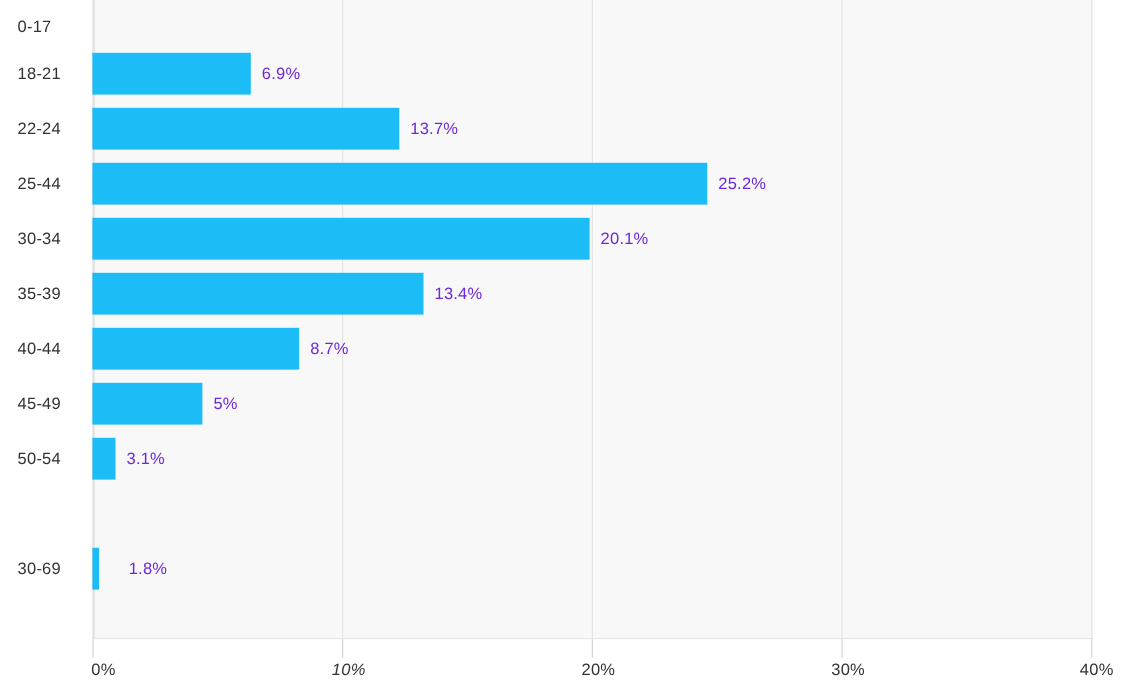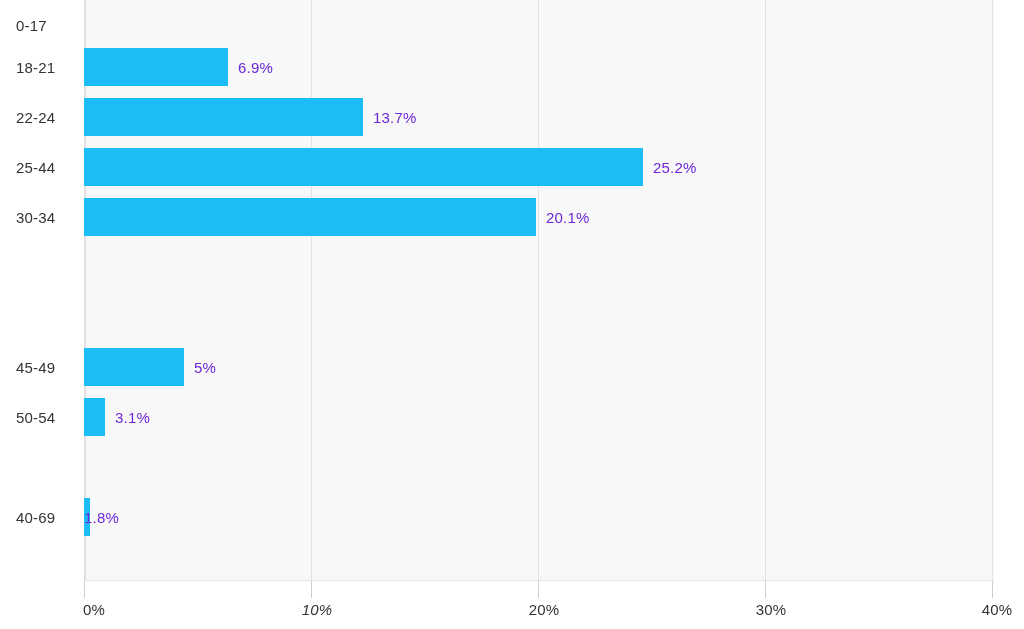--- a/index.html
+++ b/index.html
@@ -150,39 +150,49 @@
     <div class="bar" style="width:559px;"></div>
     <span class="bar-value" style="left:653px;">25.2%</span>
   </div>
 
   <div class="row" style="top:192px;">
     <span class="cat-label">30-34</span>
     <div class="bar" style="width:452px;"></div>
     <span class="bar-value" style="left:546px;">20.1%</span>
   </div>
 
-
+  <div class="row" style="top:242px;">
+    <span class="cat-label">35-39</span>
+    <div class="bar" style="width:301px;"></div>
+    <span class="bar-value" style="left:395px;">13.4%</span>
+  </div>
+
+  <div class="row" style="top:292px;">
+    <span class="cat-label">40-44</span>
+    <div class="bar" style="width:188px;"></div>
+    <span class="bar-value" style="left:282px;">8.7%</span>
+  </div>
 
   <div class="row" style="top:342px;">
     <span class="cat-label">45-49</span>
     <div class="bar" style="width:100px;"></div>
     <span class="bar-value" style="left:194px;">5%</span>
   </div>
 
   <div class="row" style="top:392px;">
     <span class="cat-label">50-54</span>
     <div class="bar" style="width:21px;"></div>
     <span class="bar-value" style="left:115px;">3.1%</span>
   </div>
 
 
   <div class="row" style="top:492px;">
-    <span class="cat-label">40-69</span>
+    <span class="cat-label">30-69</span>
     <div class="bar" style="width:6px;"></div>
-    <span class="bar-value" style="left:84px;">1.8%</span>
+    <span class="bar-value" style="left:117px;">1.8%</span>
   </div>
 
 
   <span class="xtick-label" style="left:94px;">0%</span>
   <span class="xtick-label" style="left:317px;font-style:italic;">10%</span>
   <span class="xtick-label" style="left:544px;">20%</span>
   <span class="xtick-label" style="left:771px;">30%</span>
   <span class="xtick-label" style="left:997px;">40%</span>
 
 </div>

